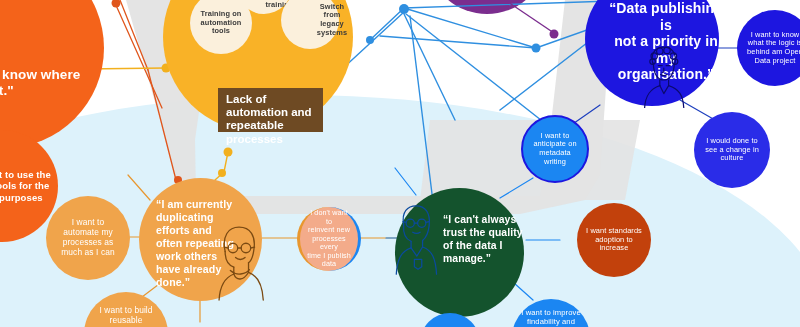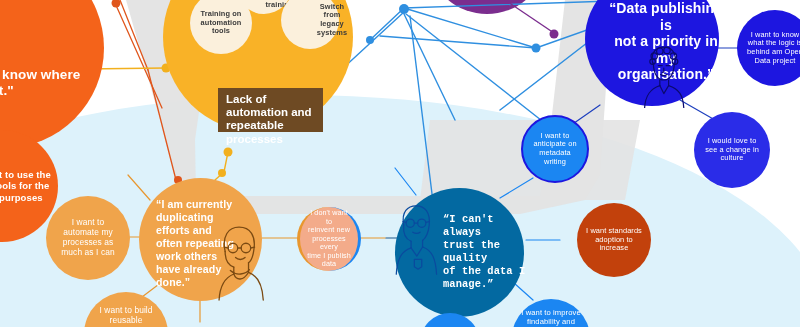--- a/index.html
+++ b/index.html
@@ -242,34 +242,34 @@
     </div>
 
     <div class="bubble" style="left:737px;top:10px;width:76px;height:76px;background:#1d16e0;font-size:7.4px;">
       <span class="txt" style="white-space:pre-line;">I want to know
 what the logic is
 behind am Open
 Data project</span>
     </div>
 
     <div class="bubble" style="left:694px;top:112px;width:76px;height:76px;background:#2a2ce8;font-size:7.4px;">
-      <span class="txt" style="white-space:pre-line;">I would love to
+      <span class="txt" style="white-space:pre-line;">I would done to
 see a change in
 culture</span>
     </div>
 
     <div class="bubble" style="left:521px;top:115px;width:68px;height:68px;background:#1b86f2;font-size:7.4px;
                 border:2.5px solid #1d16e0;">
       <span class="txt" style="white-space:pre-line;">I want to
 anticipate on
 metadata
 writing</span>
     </div>
 
-    <div class="bubble" style="left:395px;top:188px;width:129px;height:129px;background:#0369a1;font-family:Liberation Mono, monospace;">
+    <div class="bubble" style="left:395px;top:188px;width:129px;height:129px;background:#14532d;">
       <span class="txt quote" style="white-space:pre-line;font-size:10.4px;text-align:left;
             position:absolute;left:42px;top:25px;width:86px;line-height:1.25;">“I can't always
 trust the quality
 of the data I
 manage.”</span>
       <svg viewBox="0 0 56 88" width="46" height="76" style="position:absolute;left:-2px;top:12px;">
         <g fill="none" stroke="#0a4a9e" stroke-width="1.5" stroke-linecap="round" stroke-linejoin="round">
           <path d="M13 28 C10 12 18 5 28 5 C39 5 46 13 44 29 C43 38 40 44 36 47"></path>
           <path d="M13 28 C12 40 17 46 22 48"></path>
           <circle cx="21" cy="26" r="5"></circle>

